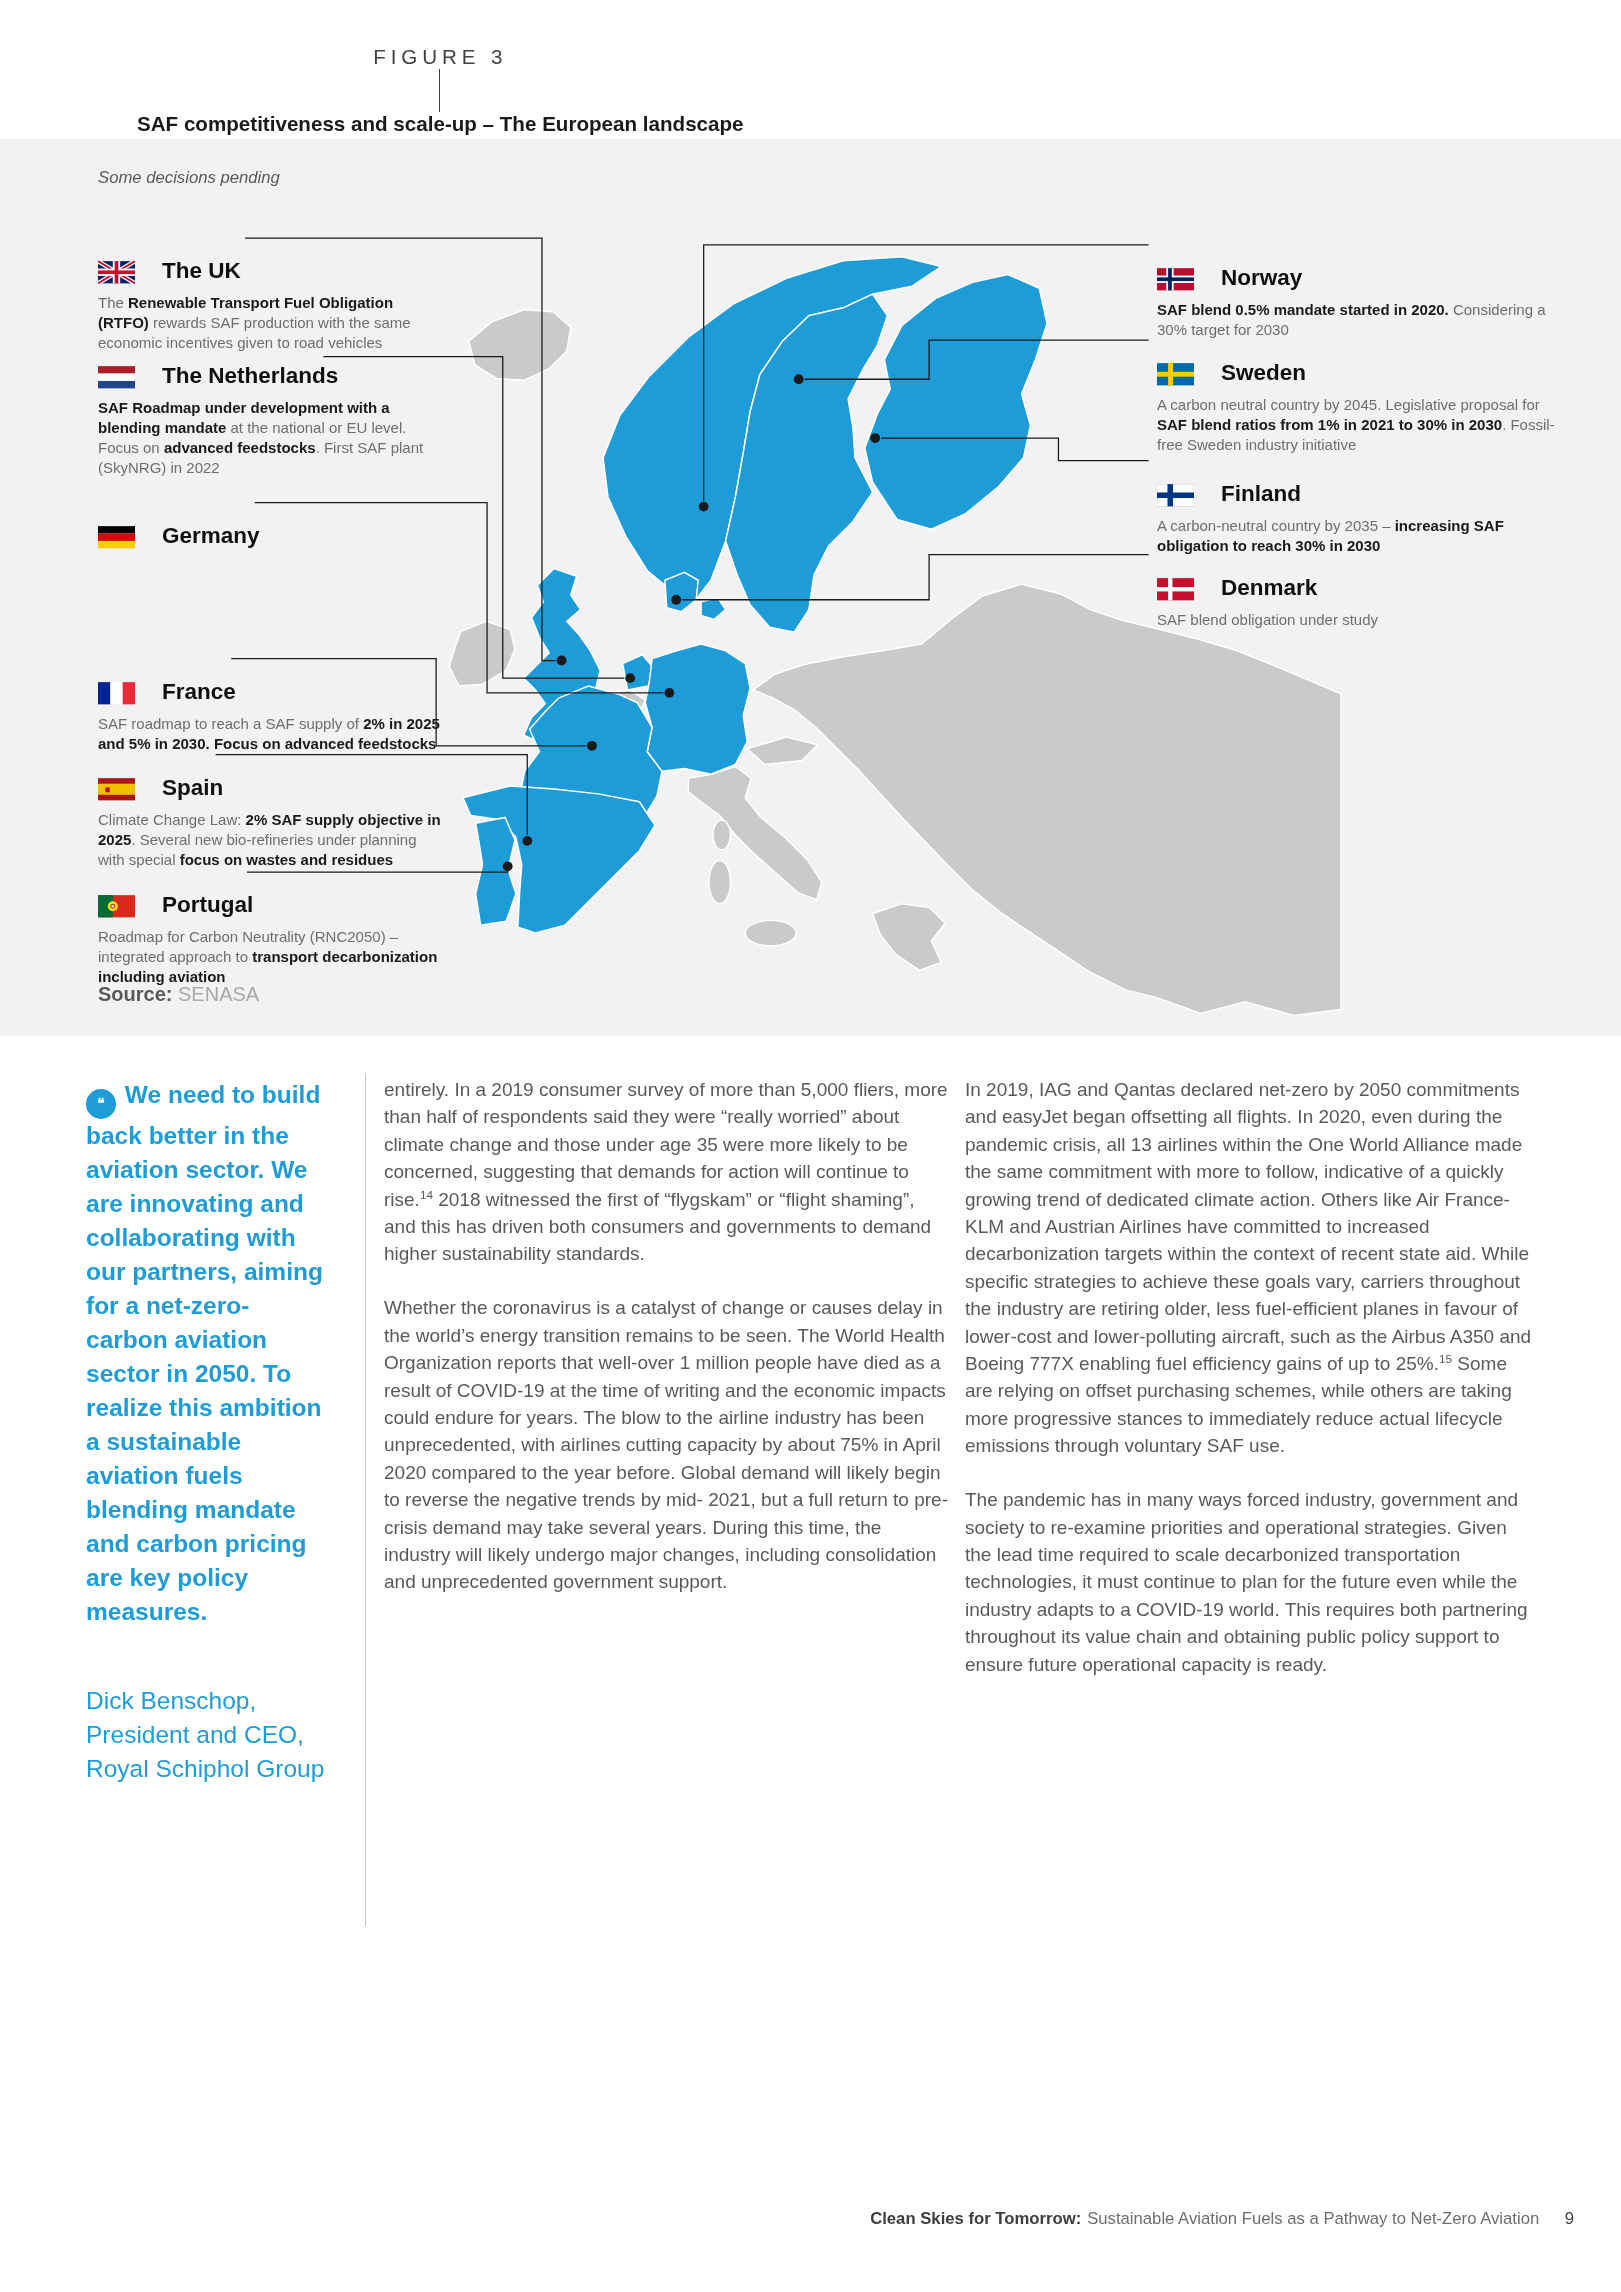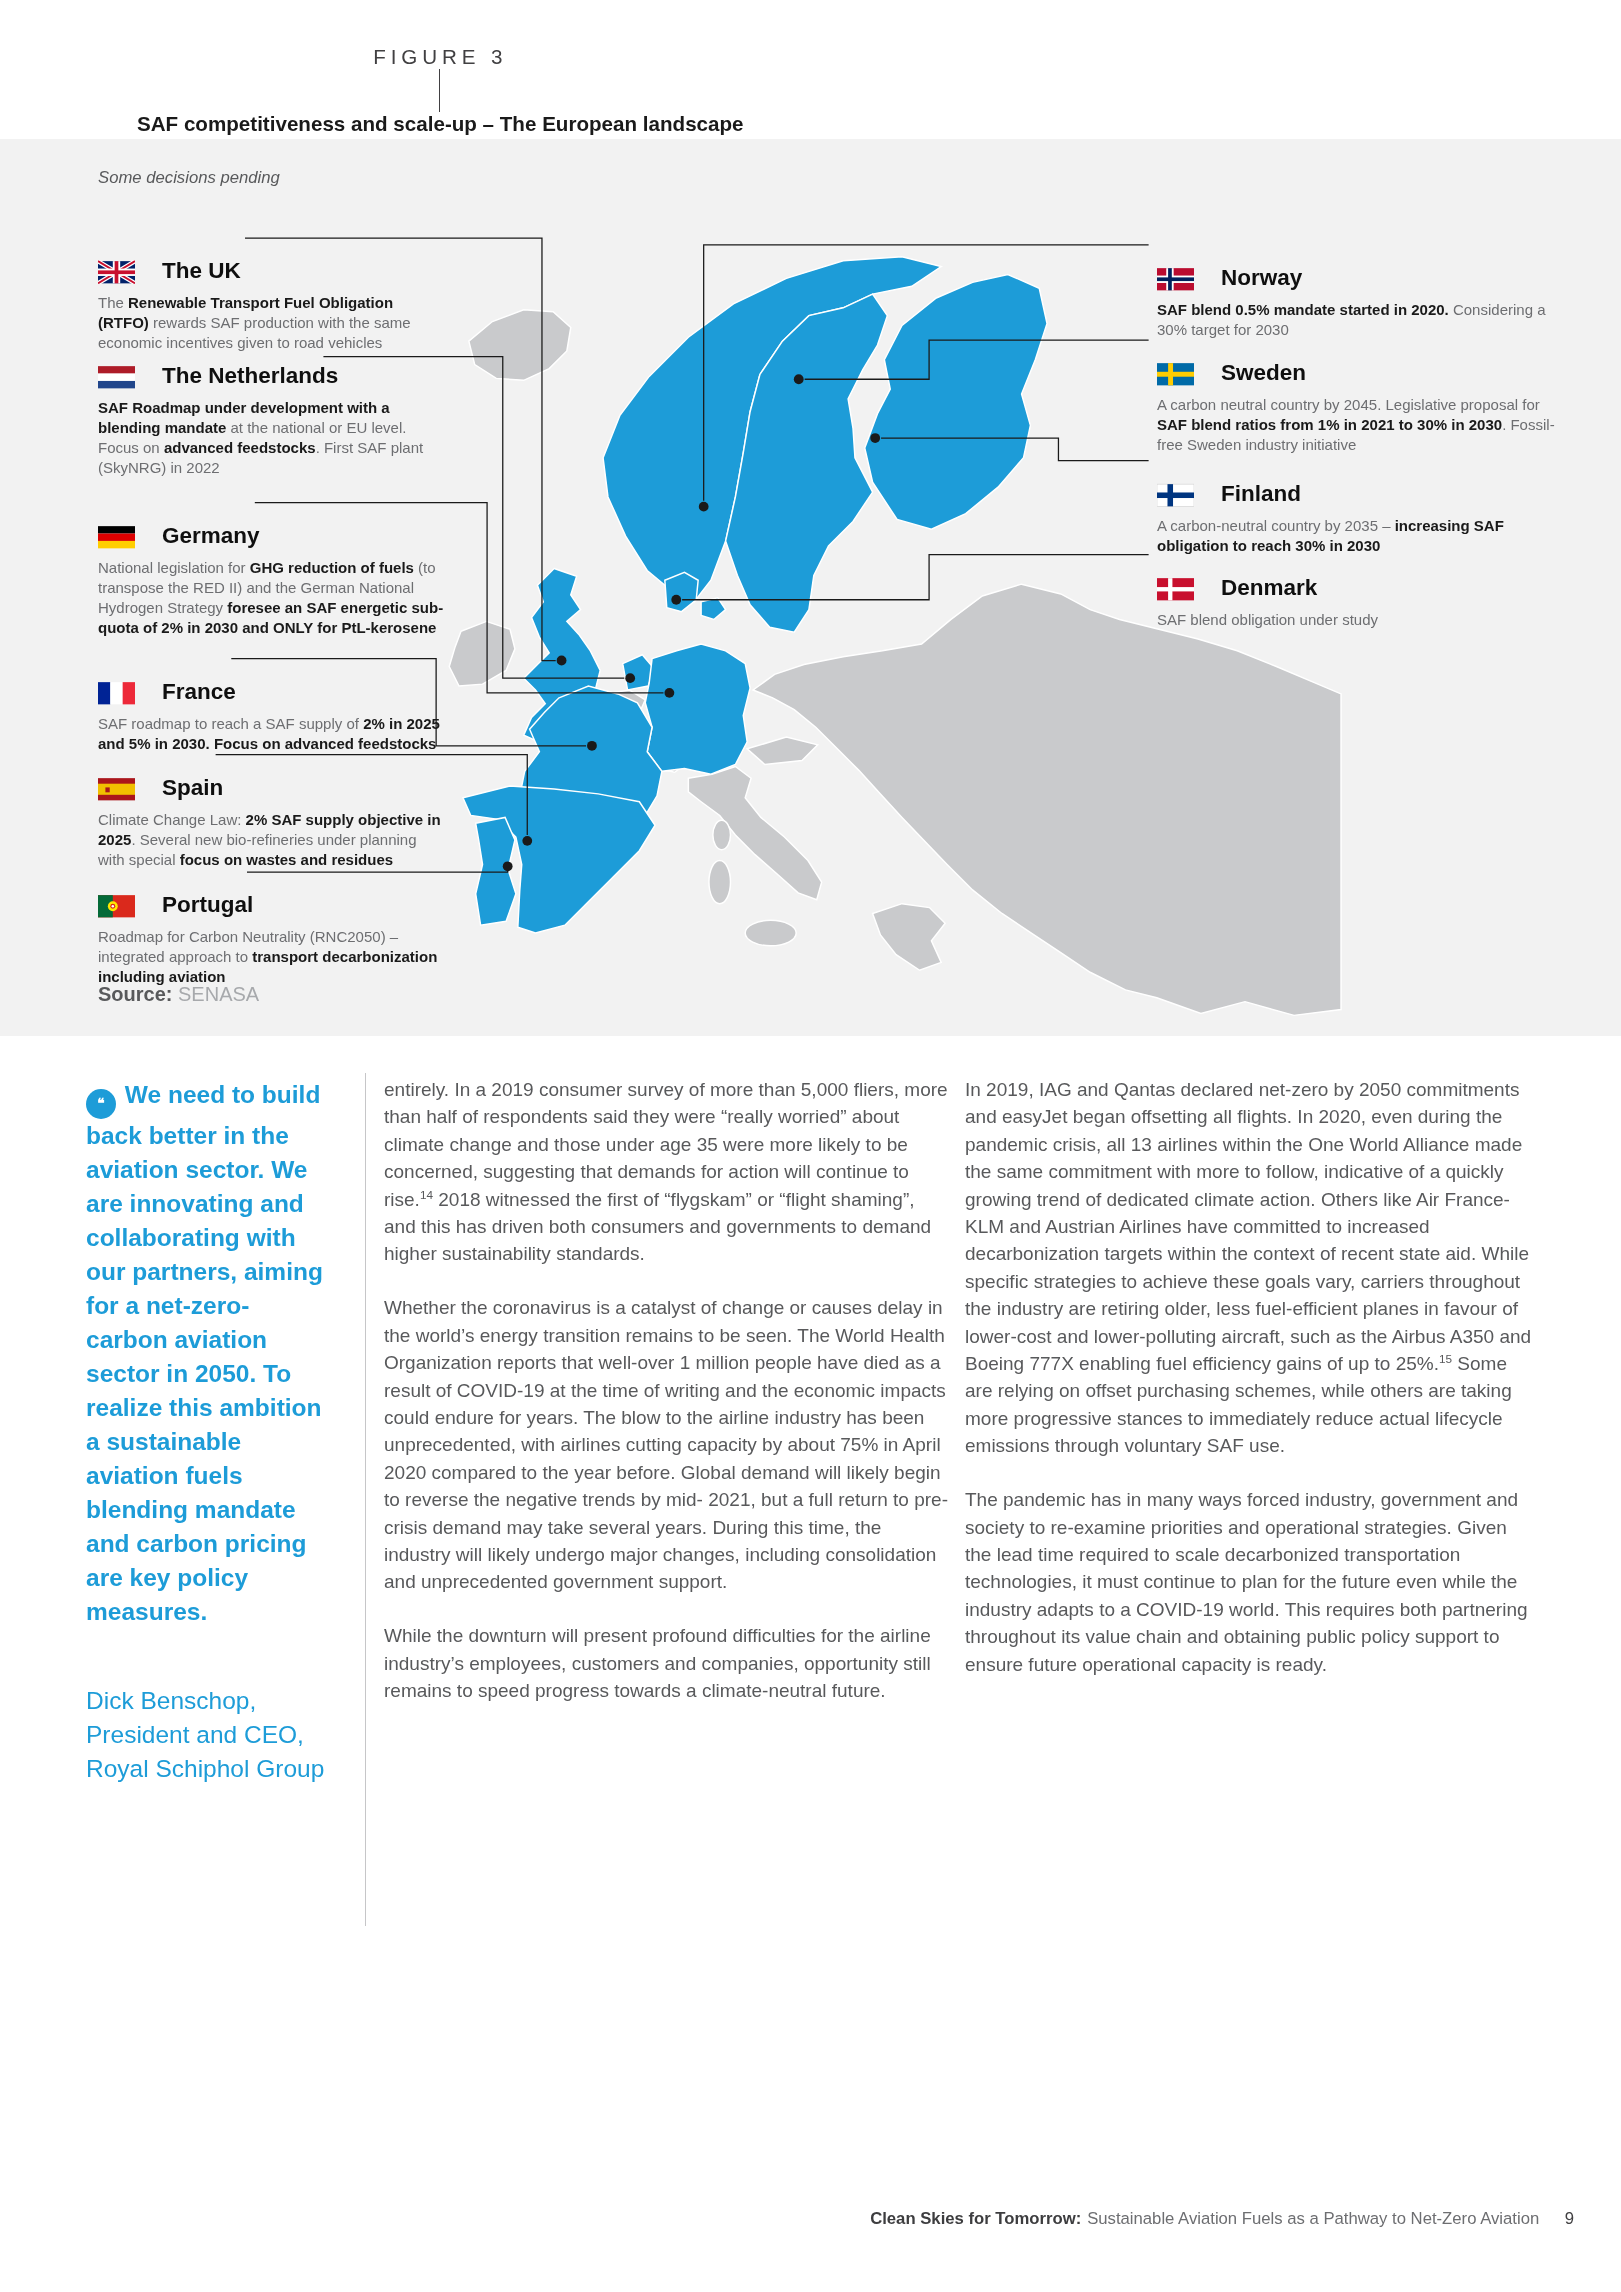--- a/index.html
+++ b/index.html
@@ -157,21 +157,20 @@
       <div class="c-title">
         <span class="flag">
             <svg viewBox="0 0 60 36">
               <rect width="60" height="12" fill="#000"></rect>
               <rect y="12" width="60" height="12" fill="#DD0000"></rect>
               <rect y="24" width="60" height="12" fill="#FFCE00"></rect>
             </svg>
           </span>
         <span class="c-name">Germany</span>
       </div>
-      <p class="c-desc"><span>National legislation for </span><b>GHG reduction of fuels</b><span> (to transpose the RED II) and the German National Hydrogen Strategy </span><b>foresee an SAF energetic sub-quota of 2% in 2030 and ONLY for PtL-kerosene</b></p>
     </div>
 
     <div class="callout" style="top:506px">
       <div class="c-title">
         <span class="flag">
             <svg viewBox="0 0 60 36">
               <rect width="20" height="36" fill="#002395"></rect>
               <rect x="20" width="20" height="36" fill="#fff"></rect>
               <rect x="40" width="20" height="36" fill="#ED2939"></rect>
             </svg>
@@ -280,21 +279,20 @@
   </div>
   <div class="attribution">Dick Benschop,
 President and CEO,
 Royal Schiphol Group</div>
 
   <div class="col-rule"></div>
 
   <div class="col mid">
     <p><span>entirely. In a 2019 consumer survey of more than 5,000 fliers, more than half of respondents said they were “really worried” about climate change and those under age 35 were more likely to be concerned, suggesting that demands for action will continue to rise.</span><sup>14</sup><span> 2018 witnessed the first of “flygskam” or “flight shaming”, and this has driven both consumers and governments to demand higher sustainability standards.</span></p>
     <p><span>Whether the coronavirus is a catalyst of change or causes delay in the world’s energy transition remains to be seen. The World Health Organization reports that well-over 1 million people have died as a result of COVID-19 at the time of writing and the economic impacts could endure for years. The blow to the airline industry has been unprecedented, with airlines cutting capacity by about 75% in April 2020 compared to the year before. Global demand will likely begin to reverse the negative trends by mid- 2021, but a full return to pre-crisis demand may take several years. During this time, the industry will likely undergo major changes, including consolidation and unprecedented government support.</span></p>
-    <p><span>While the downturn will present profound difficulties for the airline industry’s employees, customers and companies, opportunity still remains to speed progress towards a climate-neutral future.</span></p>
   </div>
 
   <div class="col right">
     <p><span>In 2019, IAG and Qantas declared net-zero by 2050 commitments and easyJet began offsetting all flights. In 2020, even during the pandemic crisis, all 13 airlines within the One World Alliance made the same commitment with more to follow, indicative of a quickly growing trend of dedicated climate action. Others like Air France-KLM and Austrian Airlines have committed to increased decarbonization targets within the context of recent state aid. While specific strategies to achieve these goals vary, carriers throughout the industry are retiring older, less fuel-efficient planes in favour of lower-cost and lower-polluting aircraft, such as the Airbus A350 and Boeing 777X enabling fuel efficiency gains of up to 25%.</span><sup>15</sup><span> Some are relying on offset purchasing schemes, while others are taking more progressive stances to immediately reduce actual lifecycle emissions through voluntary SAF use.</span></p>
     <p><span>The pandemic has in many ways forced industry, government and society to re-examine priorities and operational strategies. Given the lead time required to scale decarbonized transportation technologies, it must continue to plan for the future even while the industry adapts to a COVID-19 world. This requires both partnering throughout its value chain and obtaining public policy support to ensure future operational capacity is ready.</span></p>
   </div>
 
   <div class="footer">
     <span class="brand">Clean Skies for Tomorrow:</span>
     <span class="rest">Sustainable Aviation Fuels as a Pathway to Net-Zero Aviation</span>

